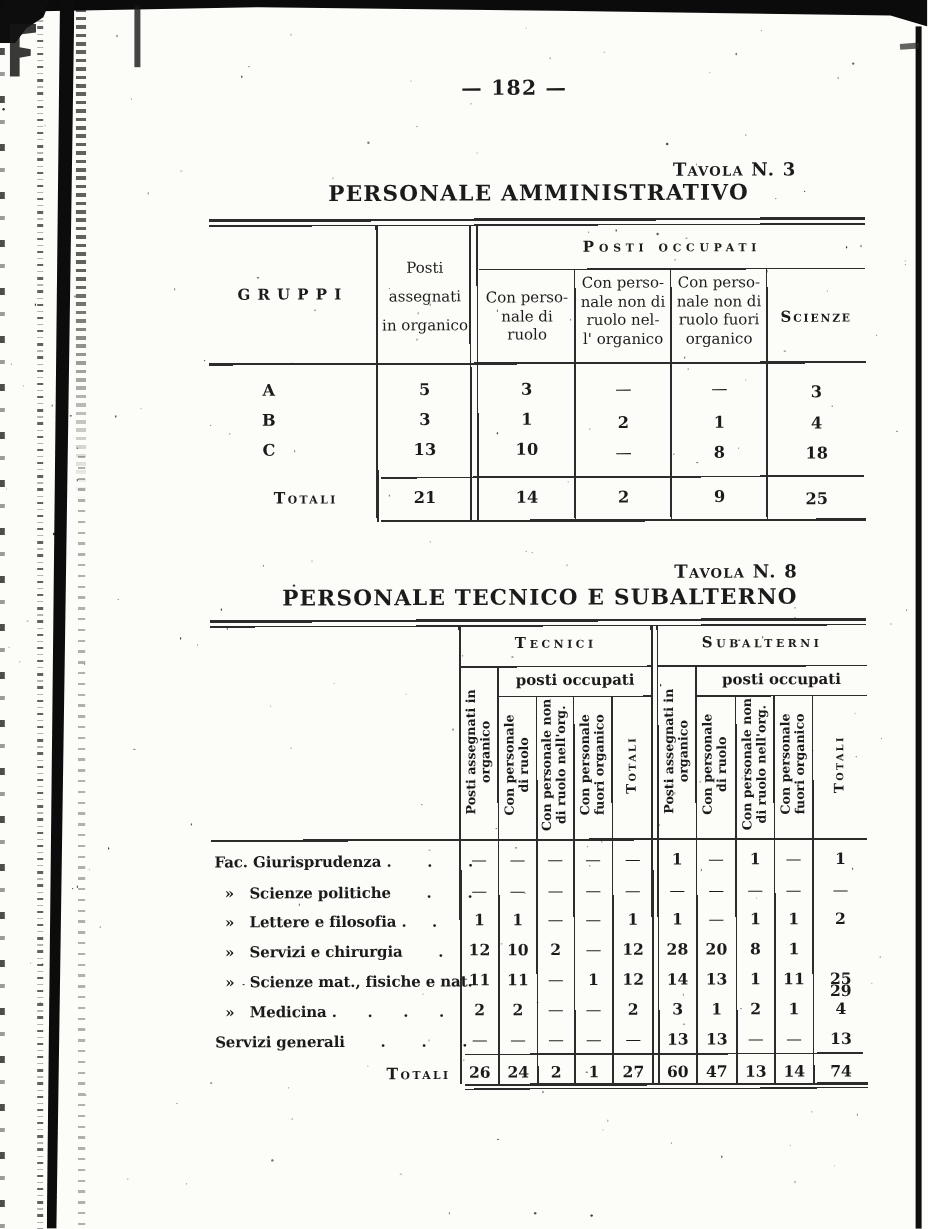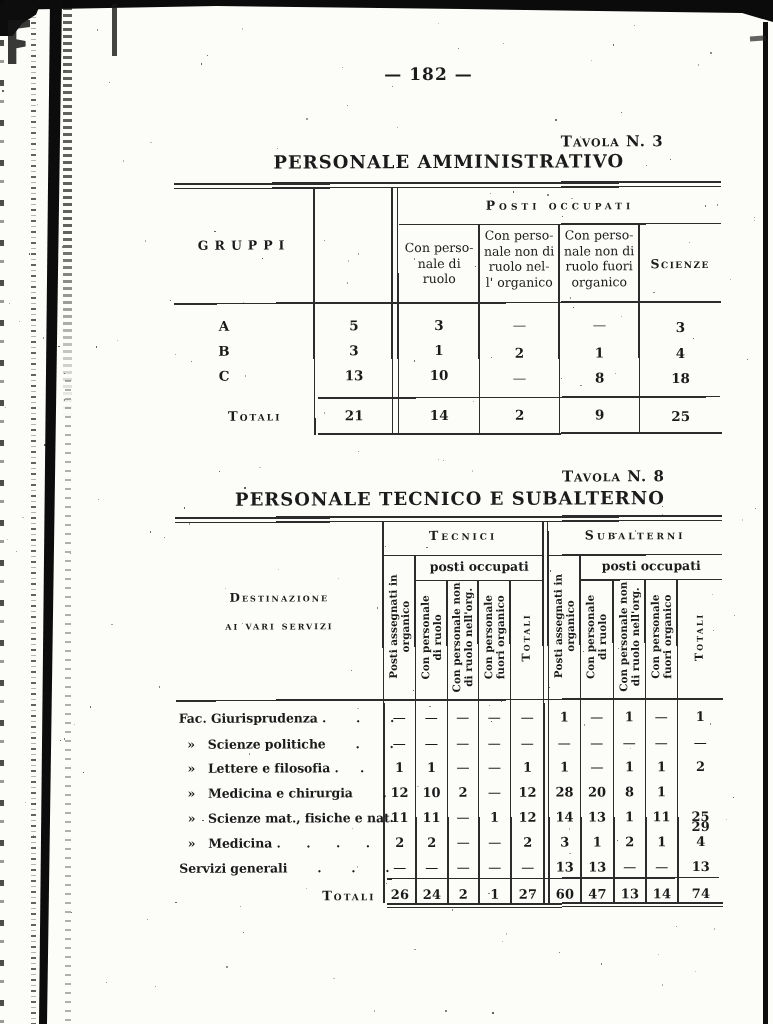--- a/index.html
+++ b/index.html
@@ -90,20 +90,23 @@
         <rect x="314" y="187" width="1.8" height="248"></rect>
         <rect x="392" y="187" width="1.6" height="248"></rect>
           <rect x="398" y="187" width="1.3" height="248"></rect>
         <rect x="479" y="225" width="1.5" height="210"></rect>
         <rect x="559" y="225" width="1.5" height="210"></rect>
         <rect x="639" y="225" width="1.5" height="210"></rect>
       </g>
     </svg>
 
     <div class="abs groupcap" style="left:175px;top:237px;width:140px;letter-spacing:6px;">GRUPPI</div>
+    <div class="abs hdr" style="left:313px;top:211px;width:84px;line-height:24px;">Posti
+assegnati
+in organico</div>
     <div class="abs groupcap" style="left:400px;top:198px;width:322px;letter-spacing:4px;">Posti occupati</div>
     <div class="abs hdr" style="left:400px;top:240px;width:80px;">Con perso-
 nale di
 ruolo</div>
     <div class="abs hdr" style="left:481px;top:228px;width:78px;">Con perso-
 nale non di
 ruolo nel-
 l' organico</div>
     <div class="abs hdr" style="left:561px;top:228px;width:78px;">Con perso-
 nale non di
@@ -166,22 +169,20 @@
         <rect x="509" y="581" width="1.4" height="322"></rect>
         <rect x="542" y="521" width="1.8" height="382"></rect>
           <rect x="547" y="521" width="1.4" height="382"></rect>
         <rect x="579" y="556" width="1.4" height="347"></rect>
         <rect x="612" y="581" width="1.4" height="322"></rect>
         <rect x="644" y="581" width="1.4" height="322"></rect>
         <rect x="676" y="581" width="1.4" height="322"></rect>
       </g>
     </svg>
 
-    <div class="abs hdr sc" style="left:180px;top:583px;width:198px;line-height:28px;font-size:12px;letter-spacing:2px;font-weight:600;">Destinazione
-ai vari servizi</div>
     <div class="abs groupcap" style="left:383px;top:528px;width:160px;">Tecnici</div>
     <div class="abs groupcap" style="left:548px;top:528px;width:174px;">Subalterni</div>
     <div class="abs lowocc" style="left:415px;top:559px;width:128px;">posti occupati</div>
     <div class="abs lowocc" style="left:580px;top:559px;width:142px;">posti occupati</div>
 
     <div class="vl" style="left:324px;top:615px;">Posti assegnati in
 organico</div>
     <div class="vl" style="left:356px;top:626px;">Con personale
 di ruolo</div>
     <div class="vl" style="left:387px;top:626px;">Con personale non
@@ -234,21 +235,21 @@
           <span class="cell e3 dash" style="top: 760px;">—</span>
           <span class="cell e4 dash" style="top: 760px;">—</span>
           <span class="cell e5" style="top: 760px;">1</span>
           <span class="cell e6" style="top: 760px;">1</span>
           <span class="cell e7 dash" style="top: 760px;">—</span>
           <span class="cell e8" style="top: 760px;">1</span>
           <span class="cell e9" style="top: 760px;">1</span>
           <span class="cell e10" style="top: 760px;">2</span>
         </div>
         <div>
-          <span class="cell t2l" style="top: 785px;">  »   Medicina e chirurgia       .</span>
+          <span class="cell t2l" style="top: 785px;">  »   Servizi e chirurgia       .</span>
           <span class="cell e1" style="top: 785px;">12</span>
           <span class="cell e2" style="top: 785px;">10</span>
           <span class="cell e3" style="top: 785px;">2</span>
           <span class="cell e4 dash" style="top: 785px;">—</span>
           <span class="cell e5" style="top: 785px;">12</span>
           <span class="cell e6" style="top: 785px;">28</span>
           <span class="cell e7" style="top: 785px;">20</span>
           <span class="cell e8" style="top: 785px;">8</span>
           <span class="cell e9" style="top: 785px;">1</span>
           <span class="cell e10" style="top: 820px;">29</span>

